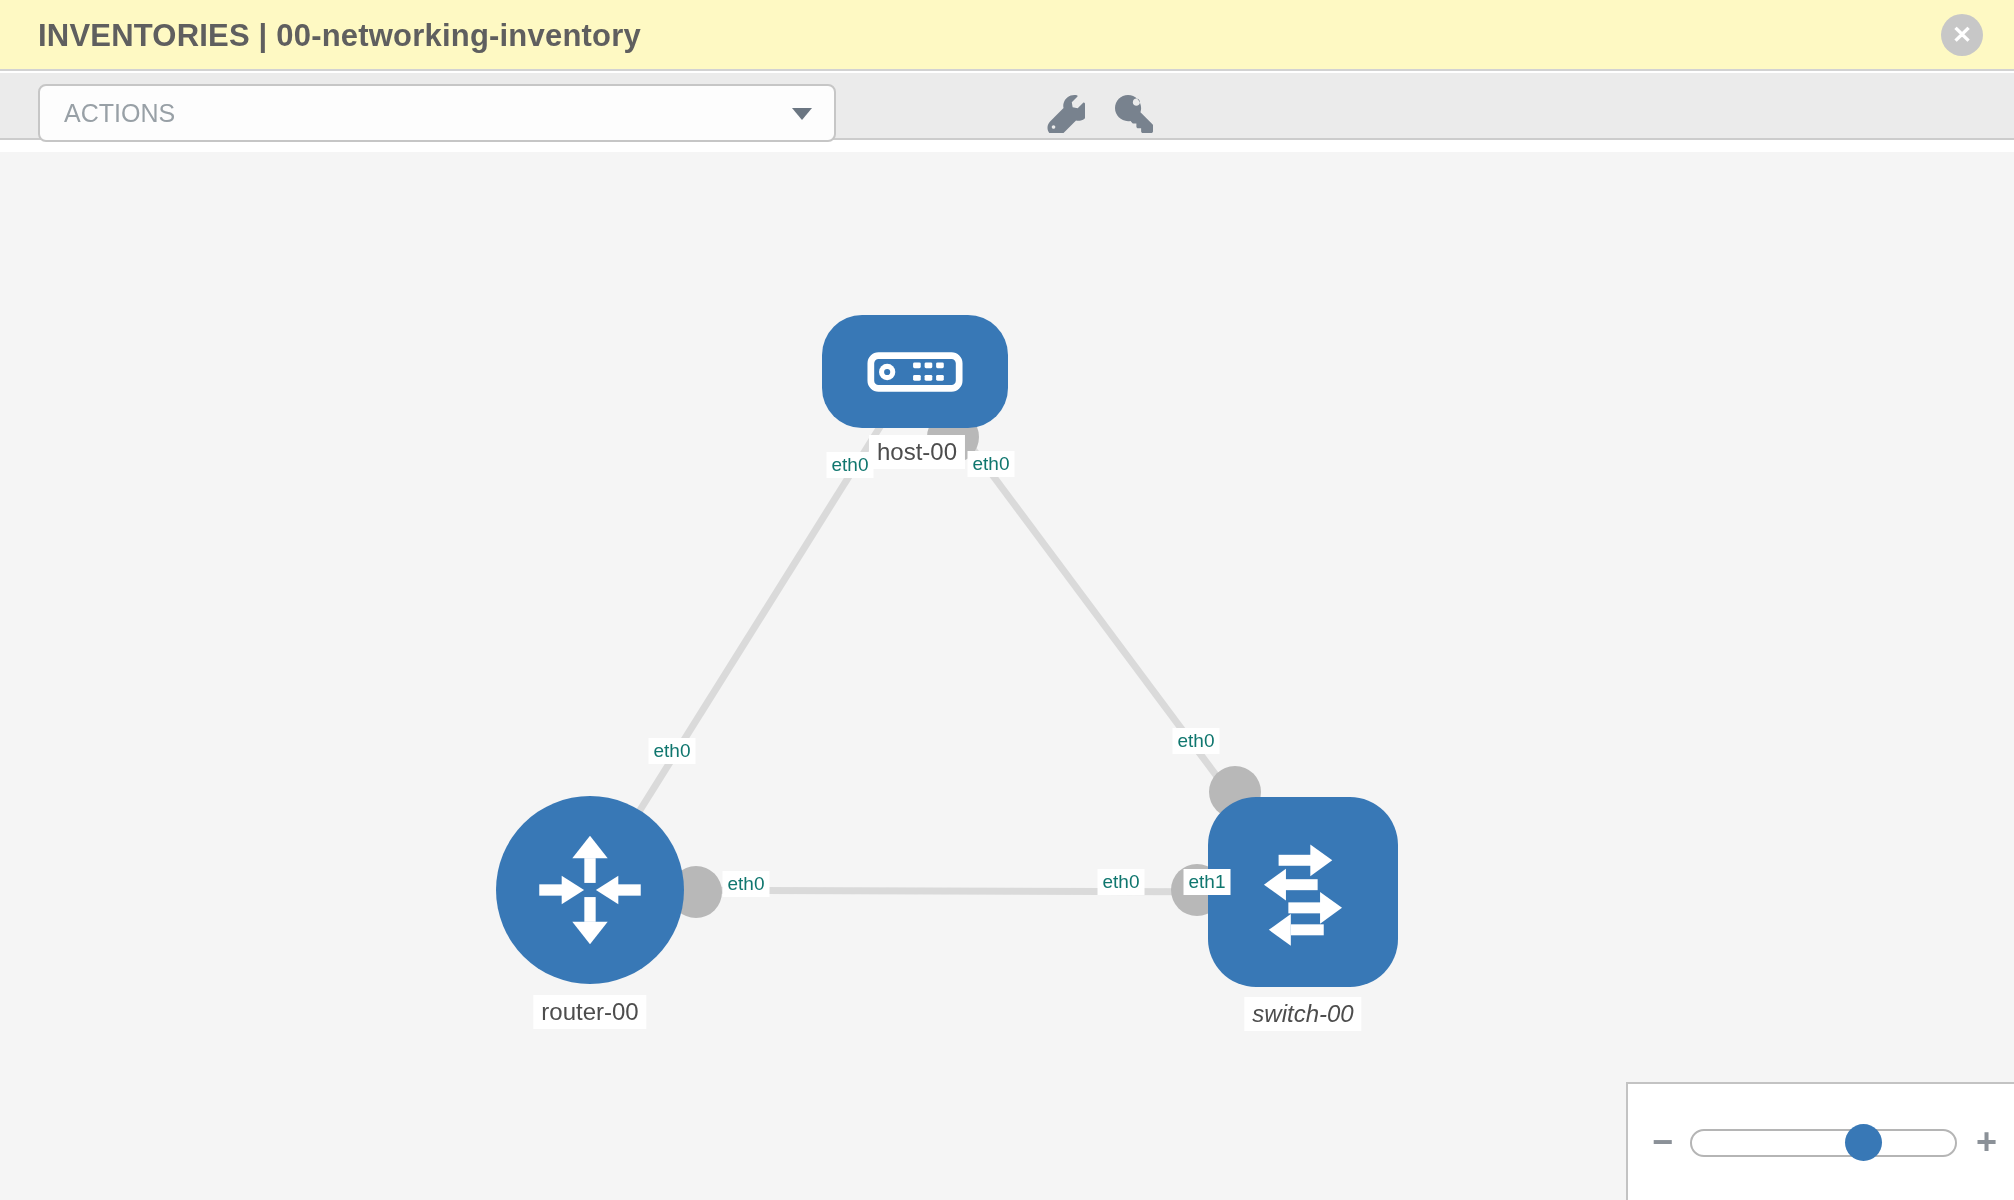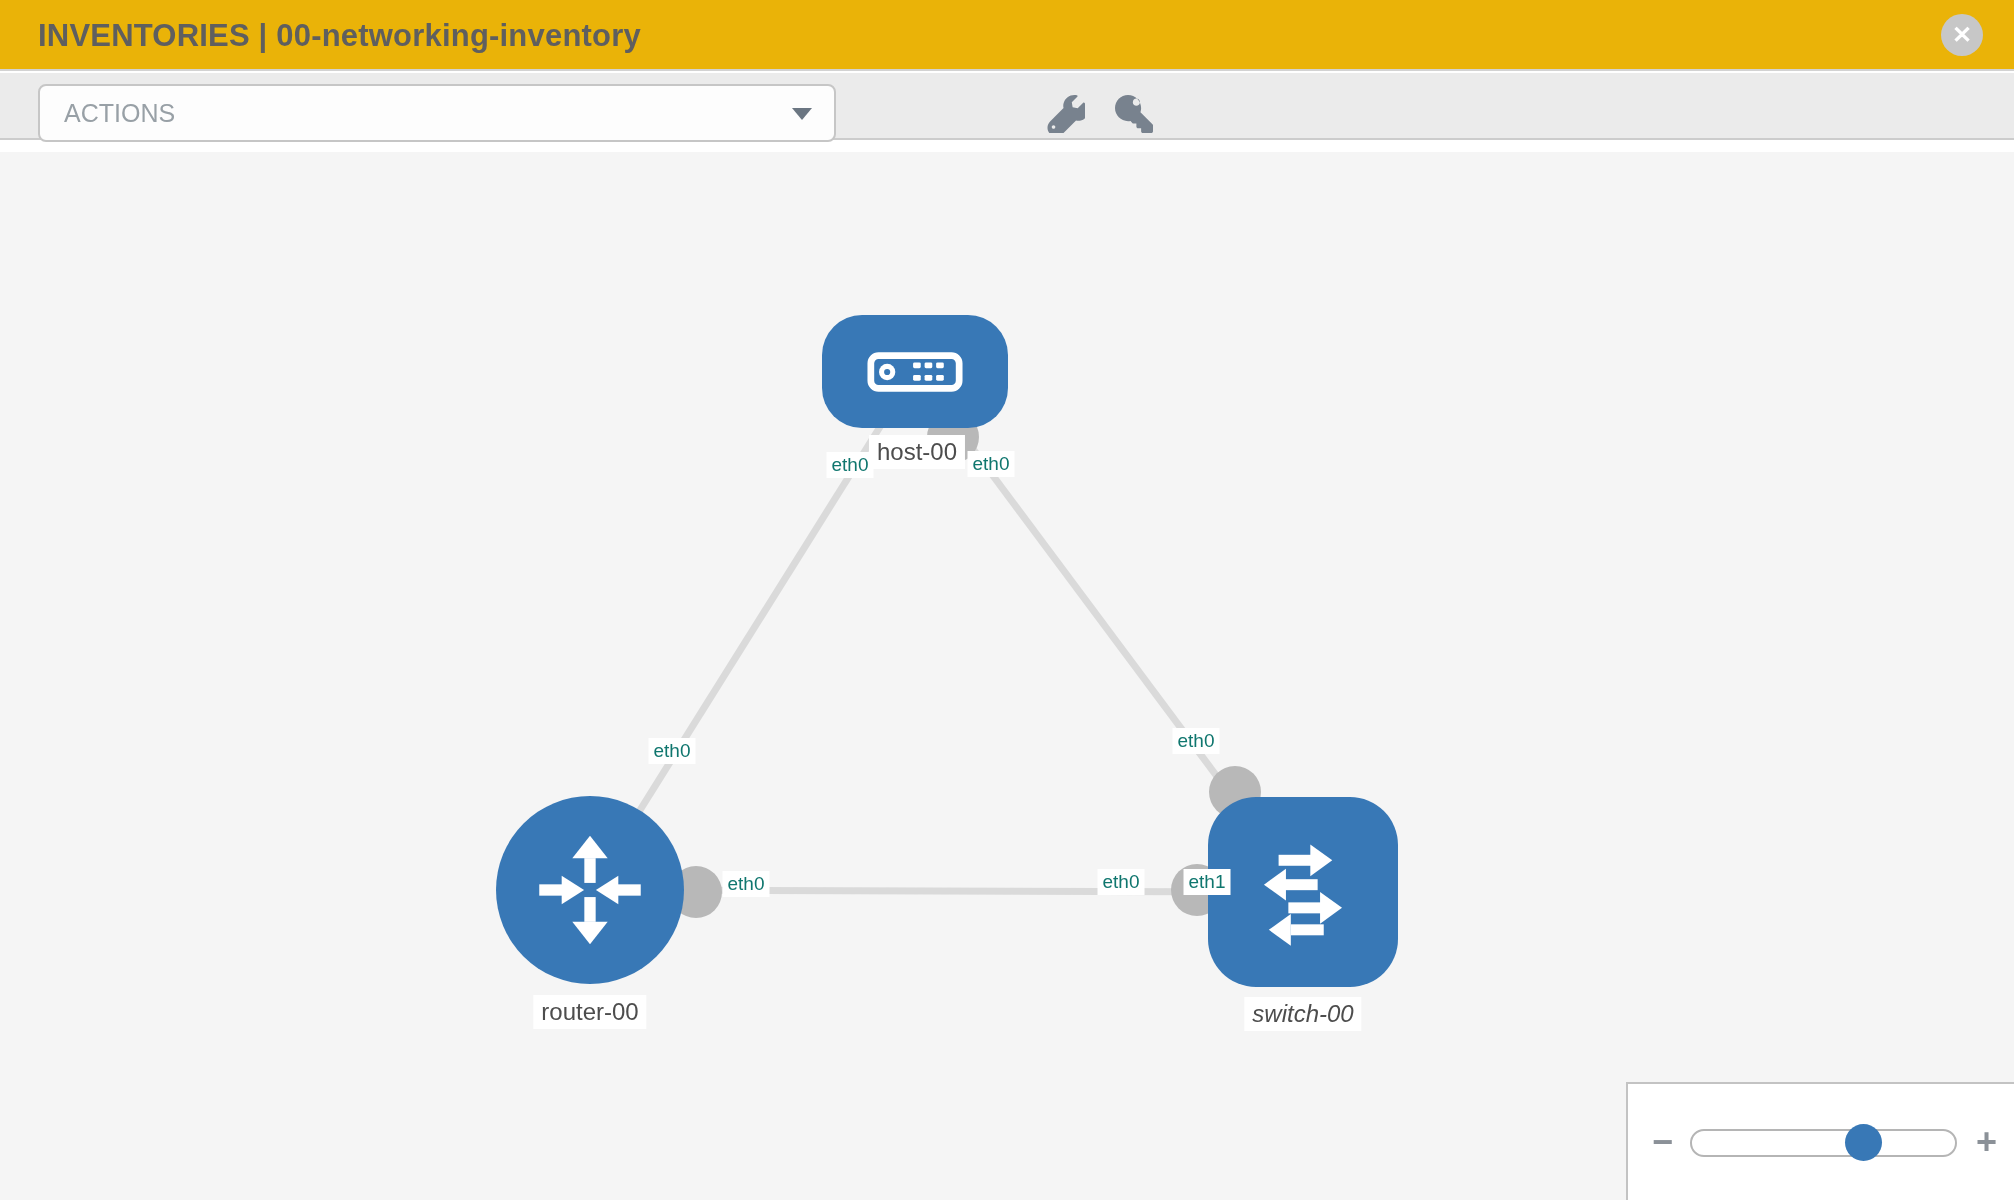--- a/index.html
+++ b/index.html
@@ -1,20 +1,20 @@
 <!DOCTYPE html>
 <html><head>
 <meta charset="utf-8">
 <style>
   * { margin:0; padding:0; box-sizing:border-box; }
   html,body { width:2014px; height:1200px; overflow:hidden; font-family:"Liberation Sans", sans-serif; background:#fff; }
   .page { position:relative; width:2014px; height:1200px; }
 
   
-  .topbar { position:absolute; top:0; left:0; width:2014px; height:71px; background:#eab308; border-bottom:2px solid #d2d2d2; }
+  .topbar { position:absolute; top:0; left:0; width:2014px; height:71px; background:#fef9c3; border-bottom:2px solid #d2d2d2; }
   .title { position:absolute; left:38px; top:18px; font-size:31px; font-weight:700; color:#5f5f5f; letter-spacing:0.2px; }
   .close-btn { position:absolute; left:1941px; top:14px; width:42px; height:42px; border-radius:50%; background:#c7c7c7; color:#ffffff; font-size:24px; font-weight:700; text-align:center; line-height:42px; cursor:pointer; }
 
   
   .toolbar { position:absolute; top:73px; left:0; width:2014px; height:67px; background:#ebebeb; border-bottom:2px solid #cccccc; }
   .select-box { position:absolute; top:11px; height:58px; background:#fdfdfd; border:2px solid #c6c6c6; border-radius:8px; display:flex; align-items:center; padding:0 24px; font-size:25px; color:#98a0a6; cursor:pointer; }
   .select-actions { left:38px; width:798px; }
   .select-search { left:1183px; width:793px; }
   .caret { position:absolute; right:22px; top:50%; margin-top:-5px; width:0; height:0; border-left:10px solid transparent; border-right:10px solid transparent; border-top:12px solid #6b7682; }
   .tool-icon { position:absolute; top:22px; width:38px; height:38px; cursor:pointer; }

